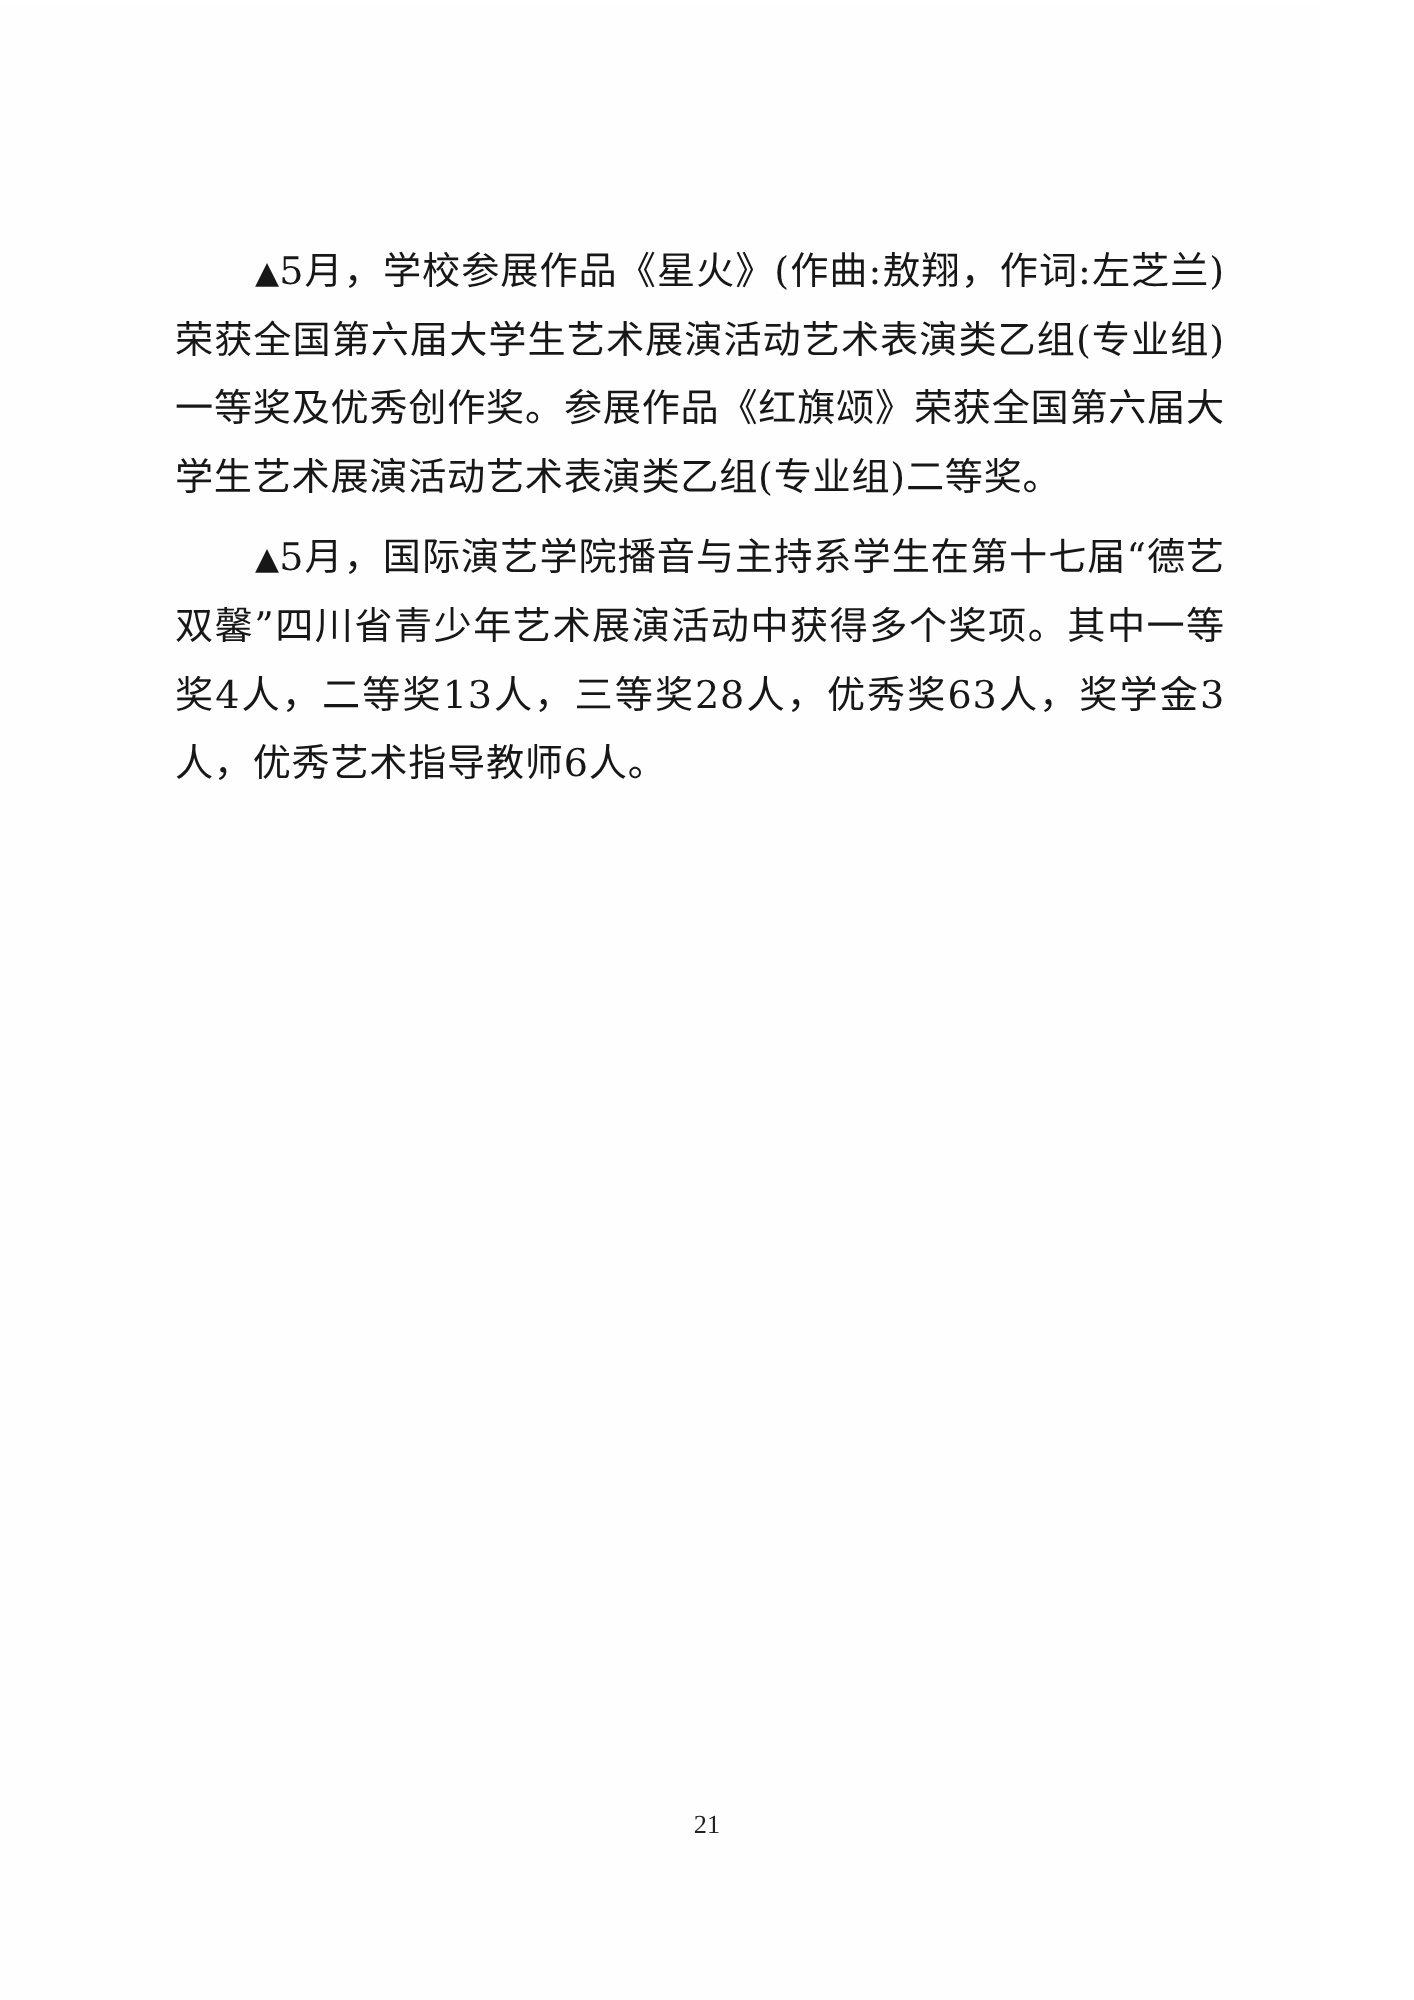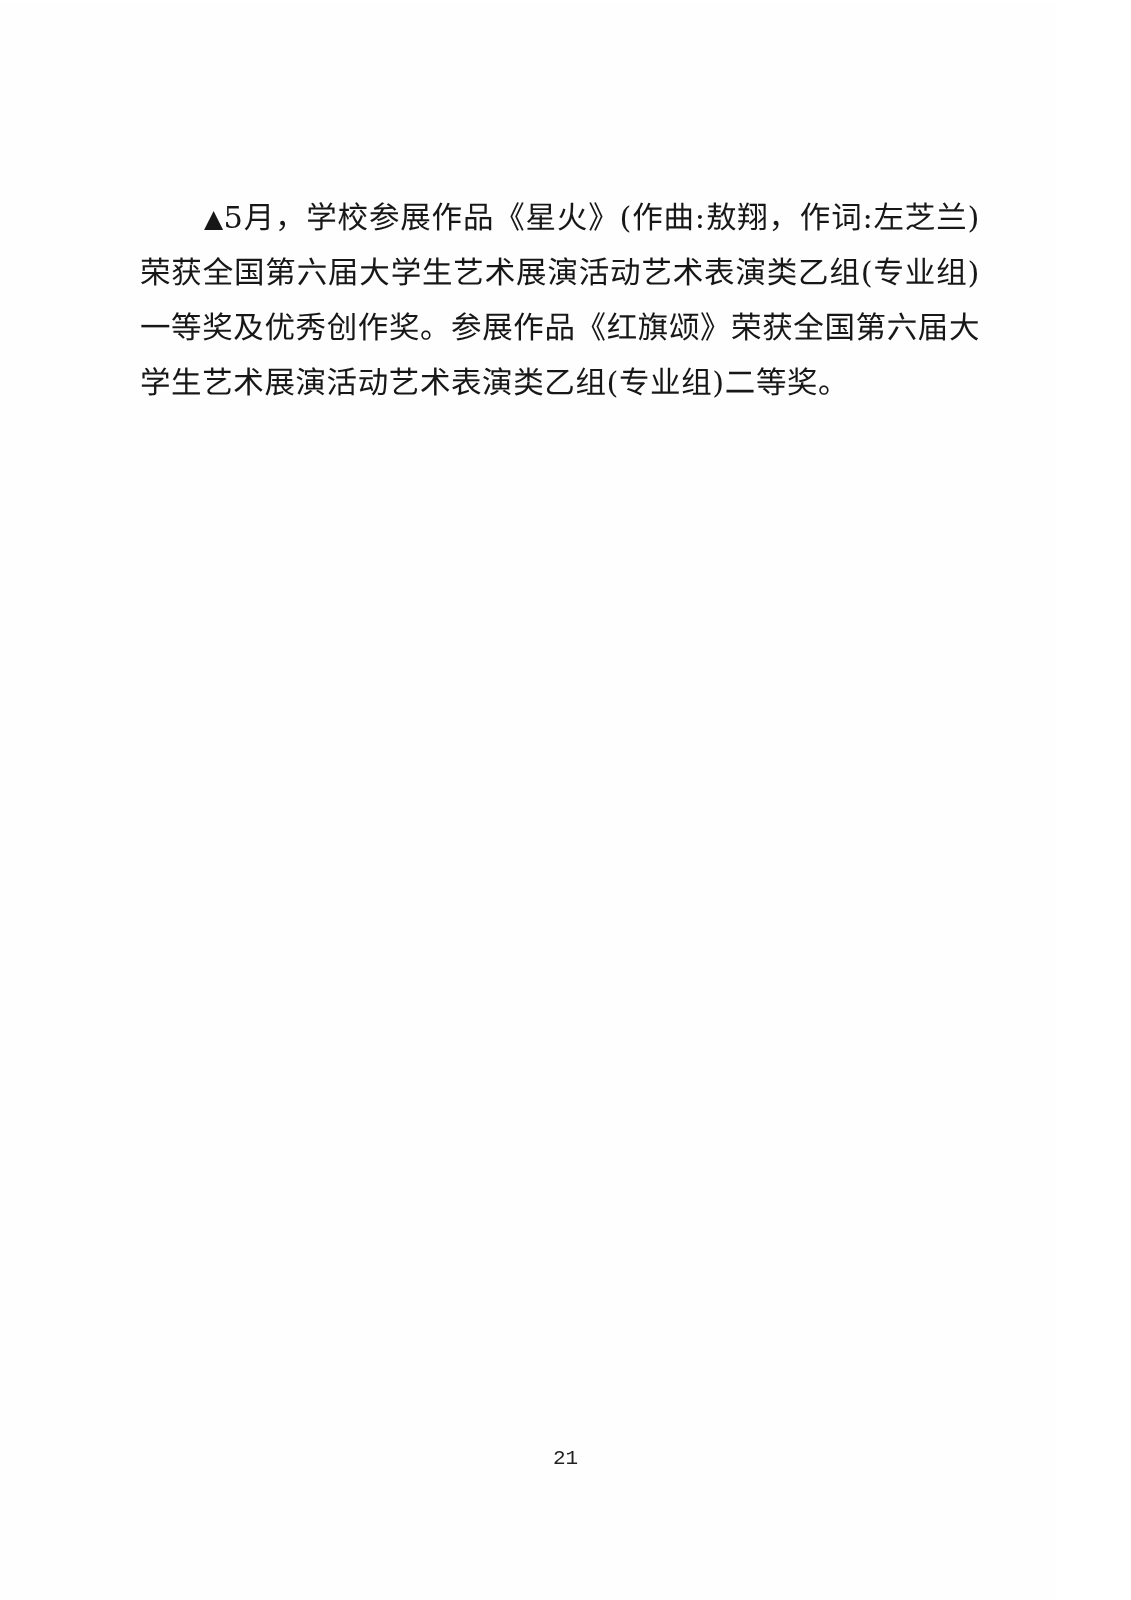--- a/index.html
+++ b/index.html
@@ -47,31 +47,32 @@
     letter-spacing: 0;
   }
   .footer {
     position: absolute;
     left: 0;
     top: 1443px;
     width: 1131px;
     text-align: center;
     font-size: 21px;
     color: #222;
-    font-family: Liberation Mono, monospace;
+    font-family: Liberation Serif, serif;
   }
 </style>
 </head>
 <body>
 
 <div class="page">
 
   <div class="content">
 
     <p class="para"><span class="tri">▲</span><span>5月，学校参展作品《星火》(作曲:敖翔，作词:左芝兰)荣获全国第六届大学生艺术展演活动艺术表演类乙组(专业组)一等奖及优秀创作奖。参展作品《红旗颂》荣获全国第六届大学生艺术展演活动艺术表演类乙组(专业组)二等奖。</span></p>
 
 
+    <p class="para"><span class="tri">▲</span><span>5月，国际演艺学院播音与主持系学生在第十七届“德艺双馨”四川省青少年艺术展演活动中获得多个奖项。其中一等奖4人，二等奖13人，三等奖28人，优秀奖63人，奖学金3人，优秀艺术指导教师6人。</span></p>
 
   </div>
 
   <div class="footer">21</div>
 
 </div>
 
 </body></html>

